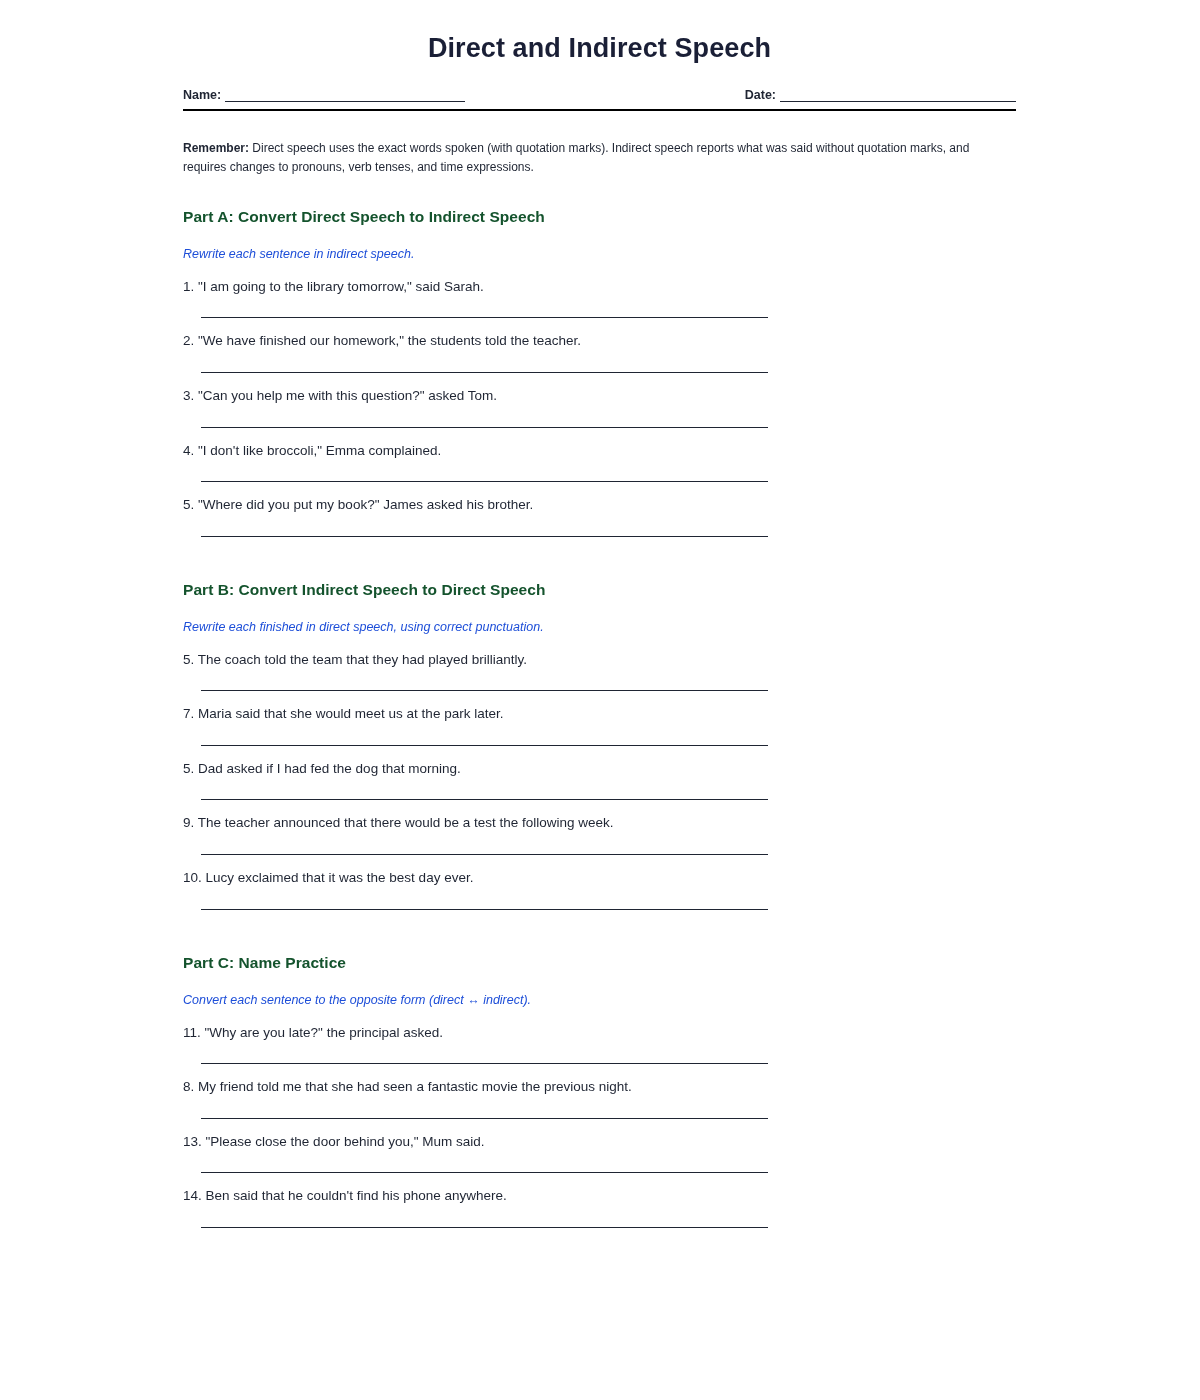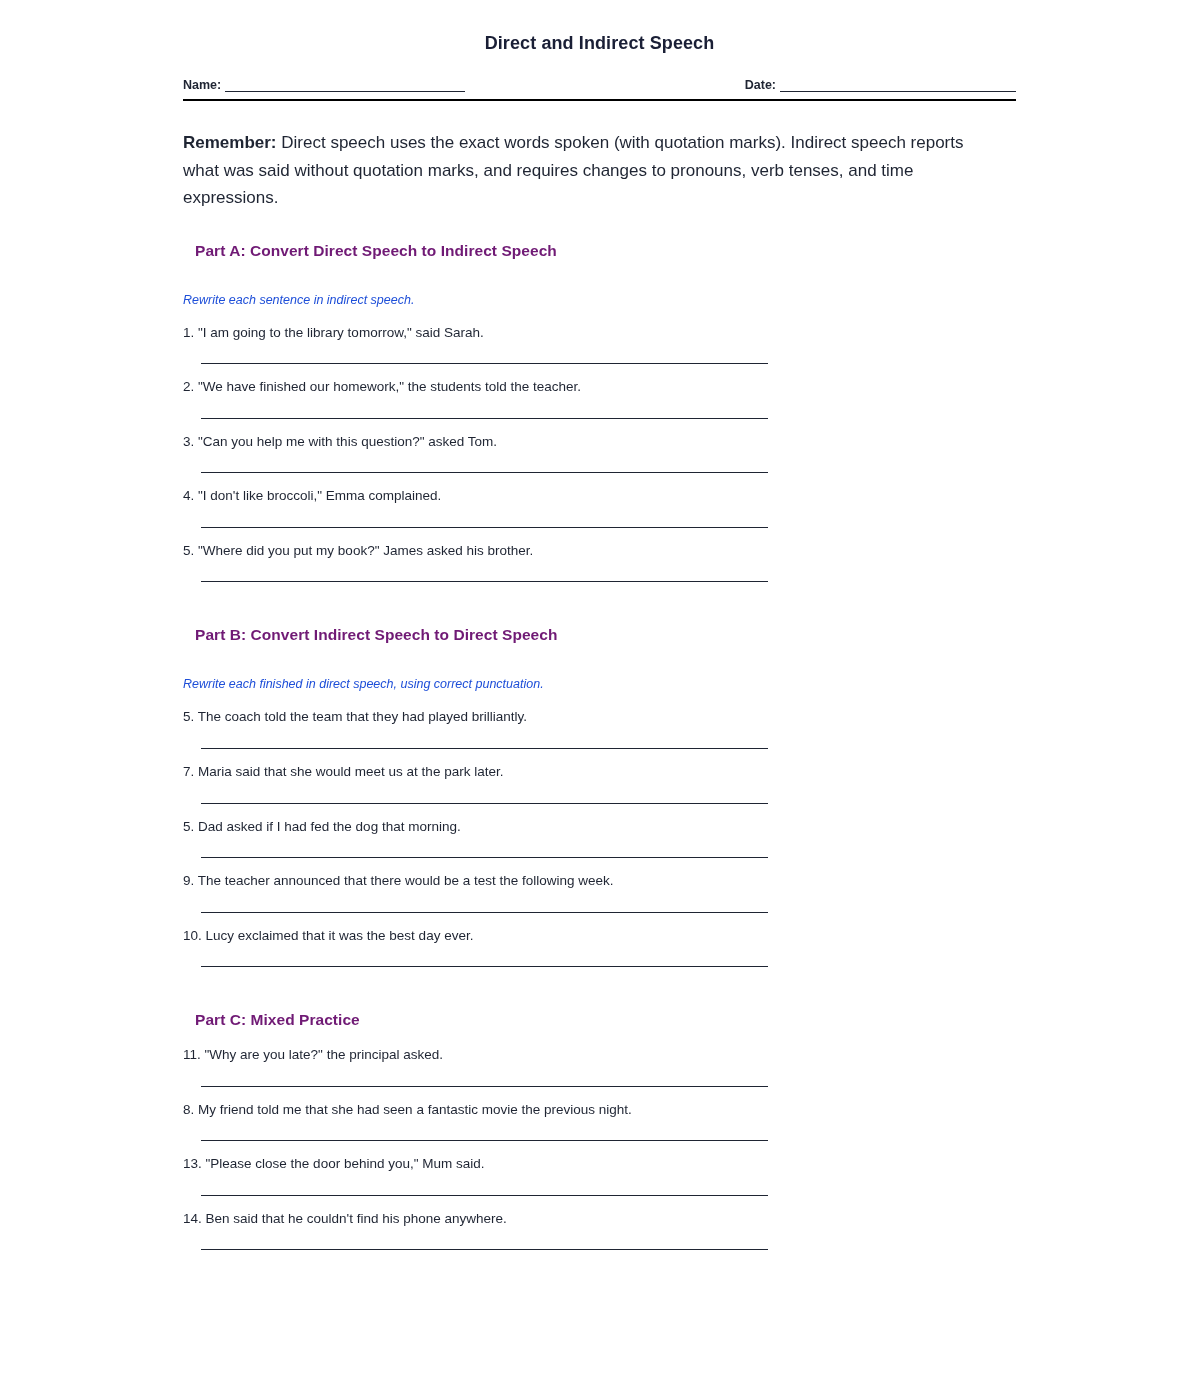--- a/index.html
+++ b/index.html
@@ -24,21 +24,21 @@
   .sheet {
     position: absolute;
     left: 183px;
     top: 0;
     width: 833px;
   }
   .doc-title {
     margin: 0;
     padding-top: 33px;
     text-align: center;
-    font-size: 18px;
+    font-size: 27px;
     font-weight: bold;
     color: #1a1f36;
     letter-spacing: 0.1px;
   }
 
   
   .idrow {
     display: flex;
     align-items: flex-end;
     justify-content: space-between;
@@ -68,41 +68,41 @@
 
   .rule-thick {
     margin-top: 7px;
     height: 0;
     border-bottom: 2.5px solid #000000;
   }
 
   
   .note {
     margin-top: 28px;
-    font-size: 17px;
+    font-size: 12px;
     line-height: 1.62;
     color: #1f2533;
     max-width: 800px;
   }
   .note .note-label {
     font-weight: bold;
   }
 
   
   .section {
     margin-top: 30px;
   }
   .section.partB { margin-top: 44px; }
   .section.partC { margin-top: 44px; }
 
   .section-heading {
-    margin: 12px;
+    margin: 0;
     font-size: 15.5px;
     font-weight: bold;
-    color: #701a75;
+    color: #14532d;
     letter-spacing: 0.05px;
   }
   .section-instruction {
     margin: 0;
     padding-top: 21px;
     font-size: 12.5px;
     font-style: italic;
     color: #1d4ed8;
   }
 
@@ -195,21 +195,22 @@
           <div class="answer-line"></div>
         </div>
         <div class="qitem">
           <div class="qtext">10. Lucy exclaimed that it was the best day ever.</div>
           <div class="answer-line"></div>
         </div>
       </div>
     </div>
 
     <div class="section partC">
-      <h2 class="section-heading">Part C: Mixed Practice</h2>
+      <h2 class="section-heading">Part C: Name Practice</h2>
+      <p class="section-instruction">Convert each sentence to the opposite form (direct ↔ indirect).</p>
       <div class="qlist">
         <div class="qitem">
           <div class="qtext">11. "Why are you late?" the principal asked.</div>
           <div class="answer-line"></div>
         </div>
         <div class="qitem">
           <div class="qtext">8. My friend told me that she had seen a fantastic movie the previous night.</div>
           <div class="answer-line"></div>
         </div>
         <div class="qitem">

